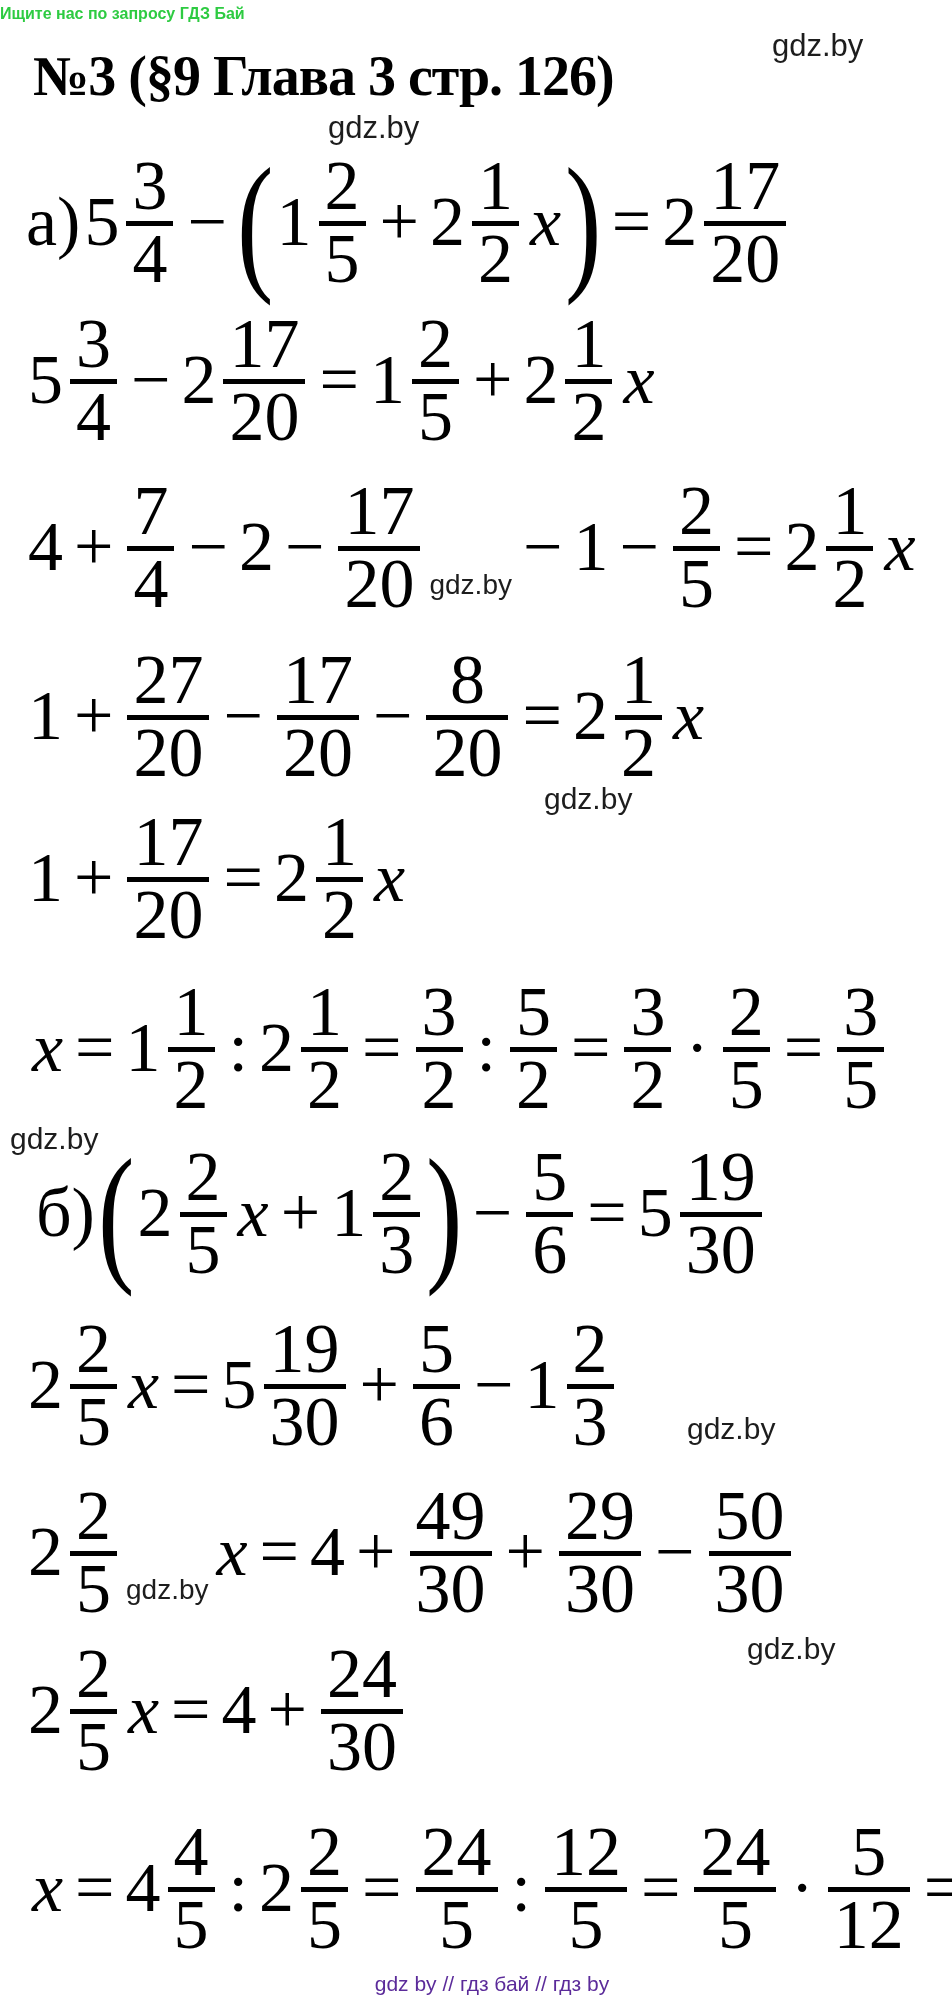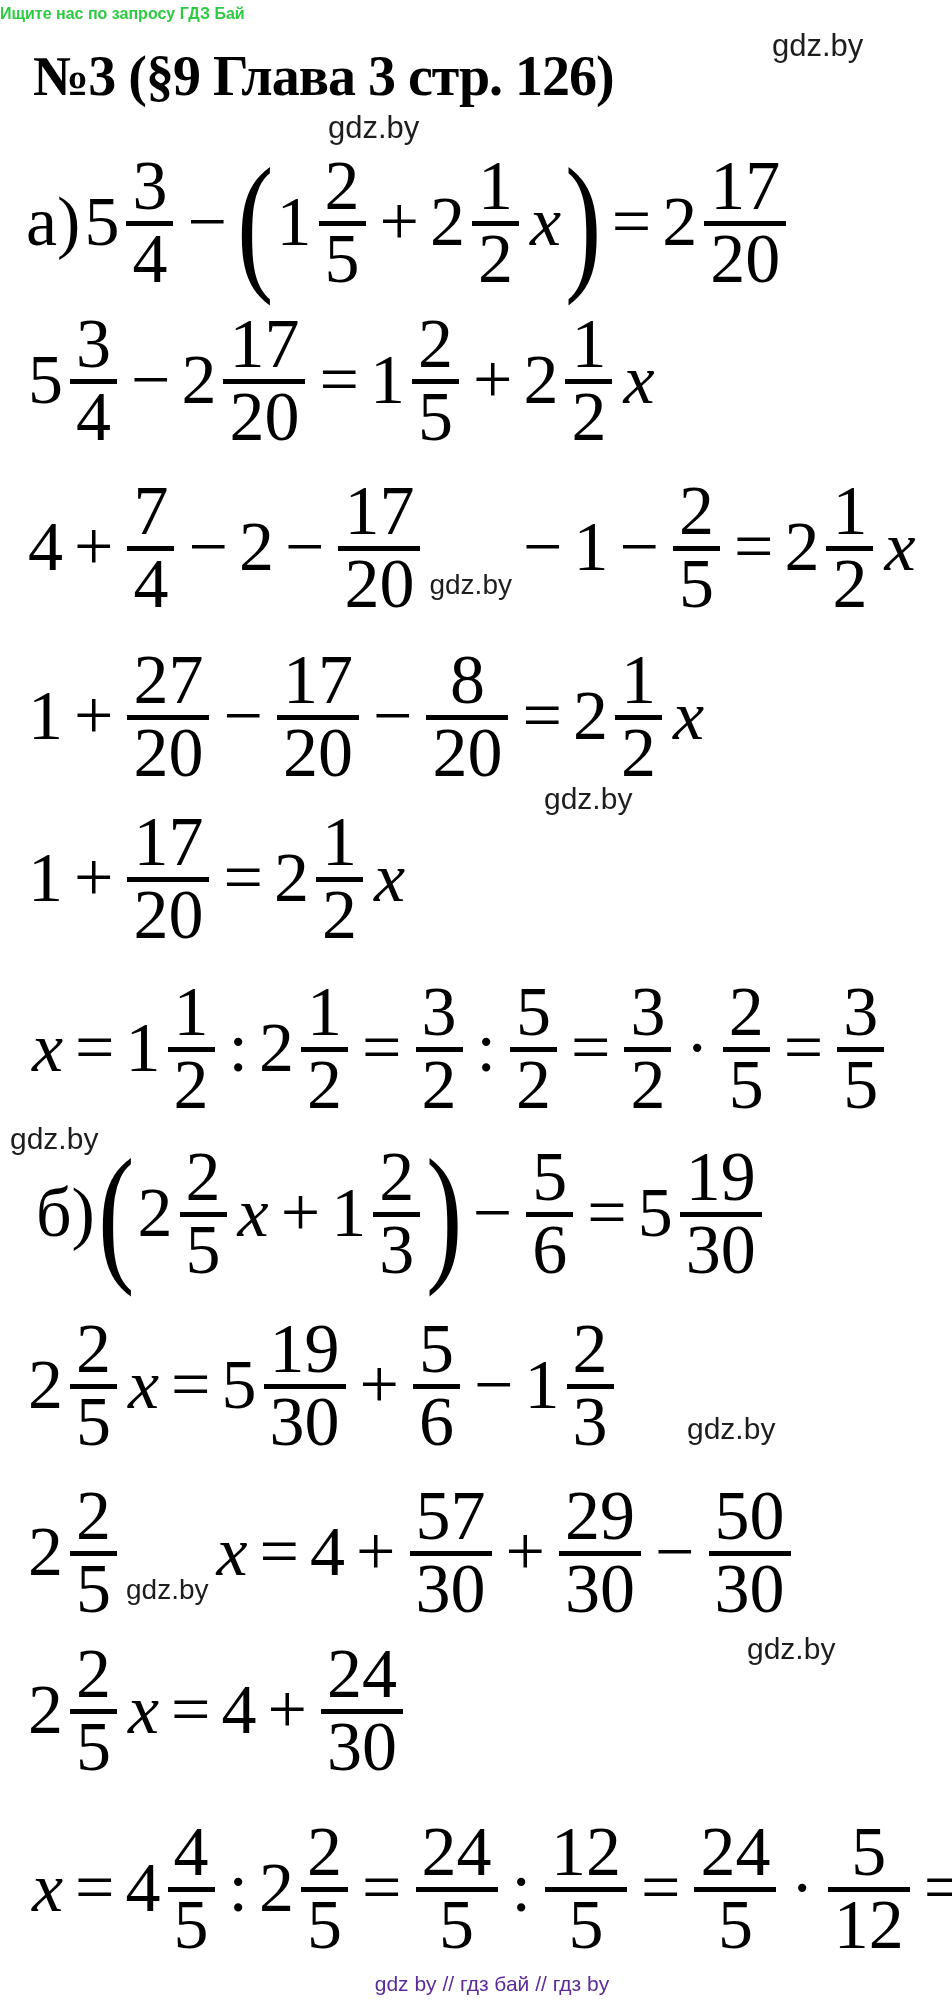--- a/index.html
+++ b/index.html
@@ -336,21 +336,21 @@
       <span class="fn">2</span>
       <span class="fb"></span>
       <span class="fd">5</span>
     </span>
     <span class="wm-inline">gdz.by</span>
     <span class="x">x</span>
     <span class="op">=</span>
     <span class="int">4</span>
     <span class="op">+</span>
     <span class="frac">
-      <span class="fn">57</span>
+      <span class="fn">49</span>
       <span class="fb"></span>
       <span class="fd">30</span>
     </span>
     <span class="op">+</span>
     <span class="frac">
       <span class="fn">29</span>
       <span class="fb"></span>
       <span class="fd">30</span>
     </span>
     <span class="op">−</span>

